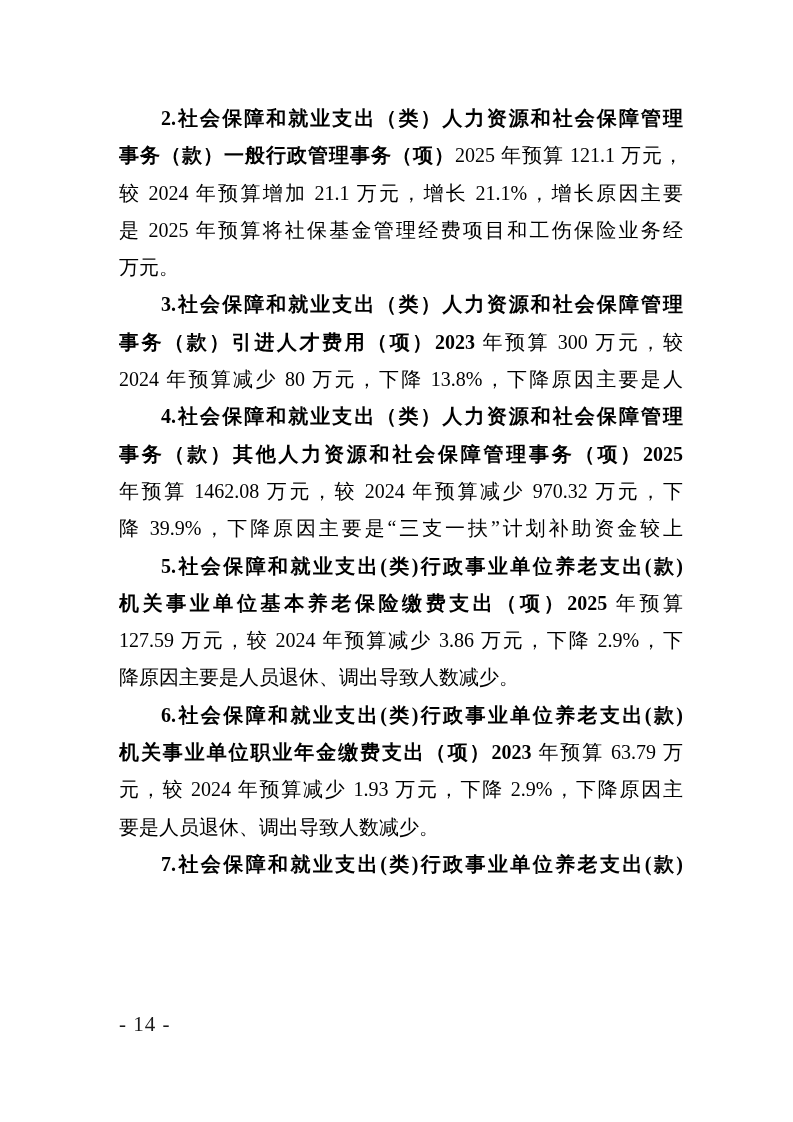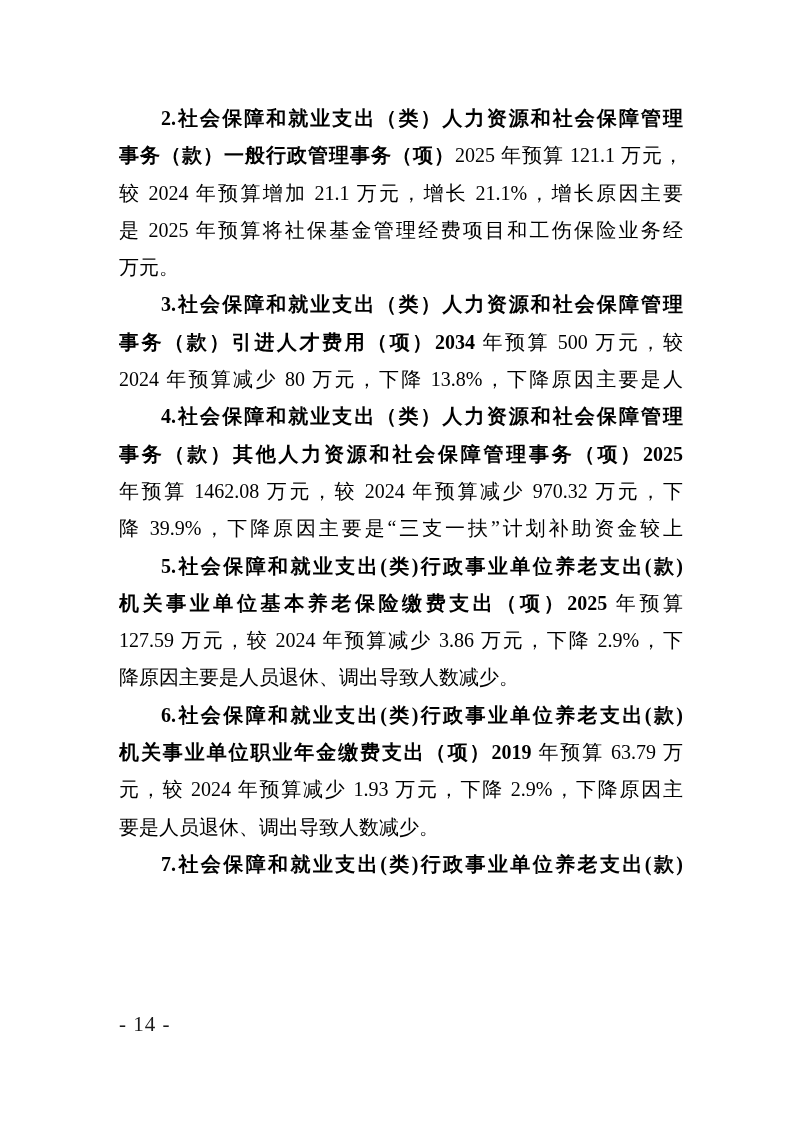--- a/index.html
+++ b/index.html
@@ -73,41 +73,41 @@
     <div class="para">
       <div class="line first"><span class="b">2.社会保障和就业支出（类）人力资源和社会保障管理</span><span class="r"></span></div>
       <div class="line"><span class="b">事务（款）一般行政管理事务（项）</span><span class="r">2025 年预算 121.1 万元，</span></div>
       <div class="line"><span class="b"></span><span class="r">较 2024 年预算增加 21.1 万元，增长 21.1%，增长原因主要</span></div>
       <div class="line"><span class="b"></span><span class="r">是 2025 年预算将社保基金管理经费项目和工伤保险业务经</span></div>
       <div class="line last"><span class="b"></span><span class="r">万元。</span></div>
     </div>
 
     <div class="para">
       <div class="line first"><span class="b">3.社会保障和就业支出（类）人力资源和社会保障管理</span><span class="r"></span></div>
-      <div class="line"><span class="b">事务（款）引进人才费用（项）2034</span><span class="r"> 年预算 500 万元，较</span></div>
+      <div class="line"><span class="b">事务（款）引进人才费用（项）2023</span><span class="r"> 年预算 300 万元，较</span></div>
       <div class="line"><span class="b"></span><span class="r">2024 年预算减少 80 万元，下降 13.8%，下降原因主要是人</span></div>
     </div>
 
     <div class="para">
       <div class="line first"><span class="b">4.社会保障和就业支出（类）人力资源和社会保障管理</span><span class="r"></span></div>
       <div class="line"><span class="b">事务（款）其他人力资源和社会保障管理事务（项）2025</span><span class="r"></span></div>
       <div class="line"><span class="b"></span><span class="r">年预算 1462.08 万元，较 2024 年预算减少 970.32 万元，下</span></div>
       <div class="line"><span class="b"></span><span class="r">降 39.9%，下降原因主要是“三支一扶”计划补助资金较上</span></div>
     </div>
 
     <div class="para">
       <div class="line first"><span class="b">5.社会保障和就业支出(类)行政事业单位养老支出(款)</span><span class="r"></span></div>
       <div class="line"><span class="b">机关事业单位基本养老保险缴费支出（项）2025</span><span class="r"> 年预算</span></div>
       <div class="line"><span class="b"></span><span class="r">127.59 万元，较 2024 年预算减少 3.86 万元，下降 2.9%，下</span></div>
       <div class="line last"><span class="b"></span><span class="r">降原因主要是人员退休、调出导致人数减少。</span></div>
     </div>
 
     <div class="para">
       <div class="line first"><span class="b">6.社会保障和就业支出(类)行政事业单位养老支出(款)</span><span class="r"></span></div>
-      <div class="line"><span class="b">机关事业单位职业年金缴费支出（项）2019</span><span class="r"> 年预算 63.79 万</span></div>
+      <div class="line"><span class="b">机关事业单位职业年金缴费支出（项）2023</span><span class="r"> 年预算 63.79 万</span></div>
       <div class="line"><span class="b"></span><span class="r">元，较 2024 年预算减少 1.93 万元，下降 2.9%，下降原因主</span></div>
       <div class="line last"><span class="b"></span><span class="r">要是人员退休、调出导致人数减少。</span></div>
     </div>
 
     <div class="para">
       <div class="line first"><span class="b">7.社会保障和就业支出(类)行政事业单位养老支出(款)</span><span class="r"></span></div>
     </div>
 
   </main>
 

